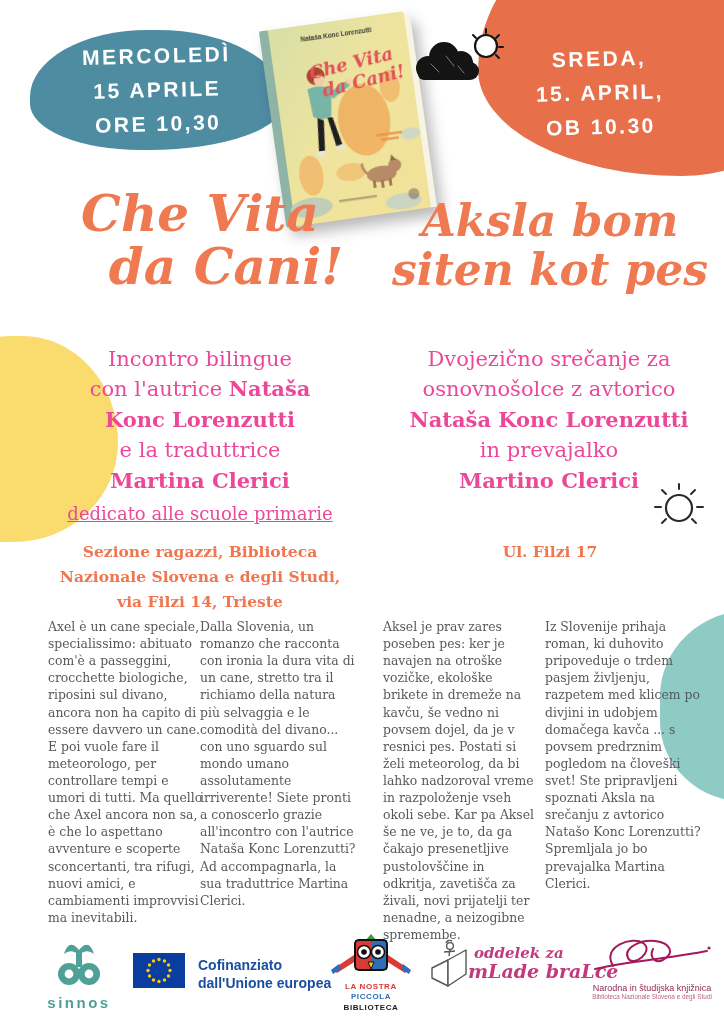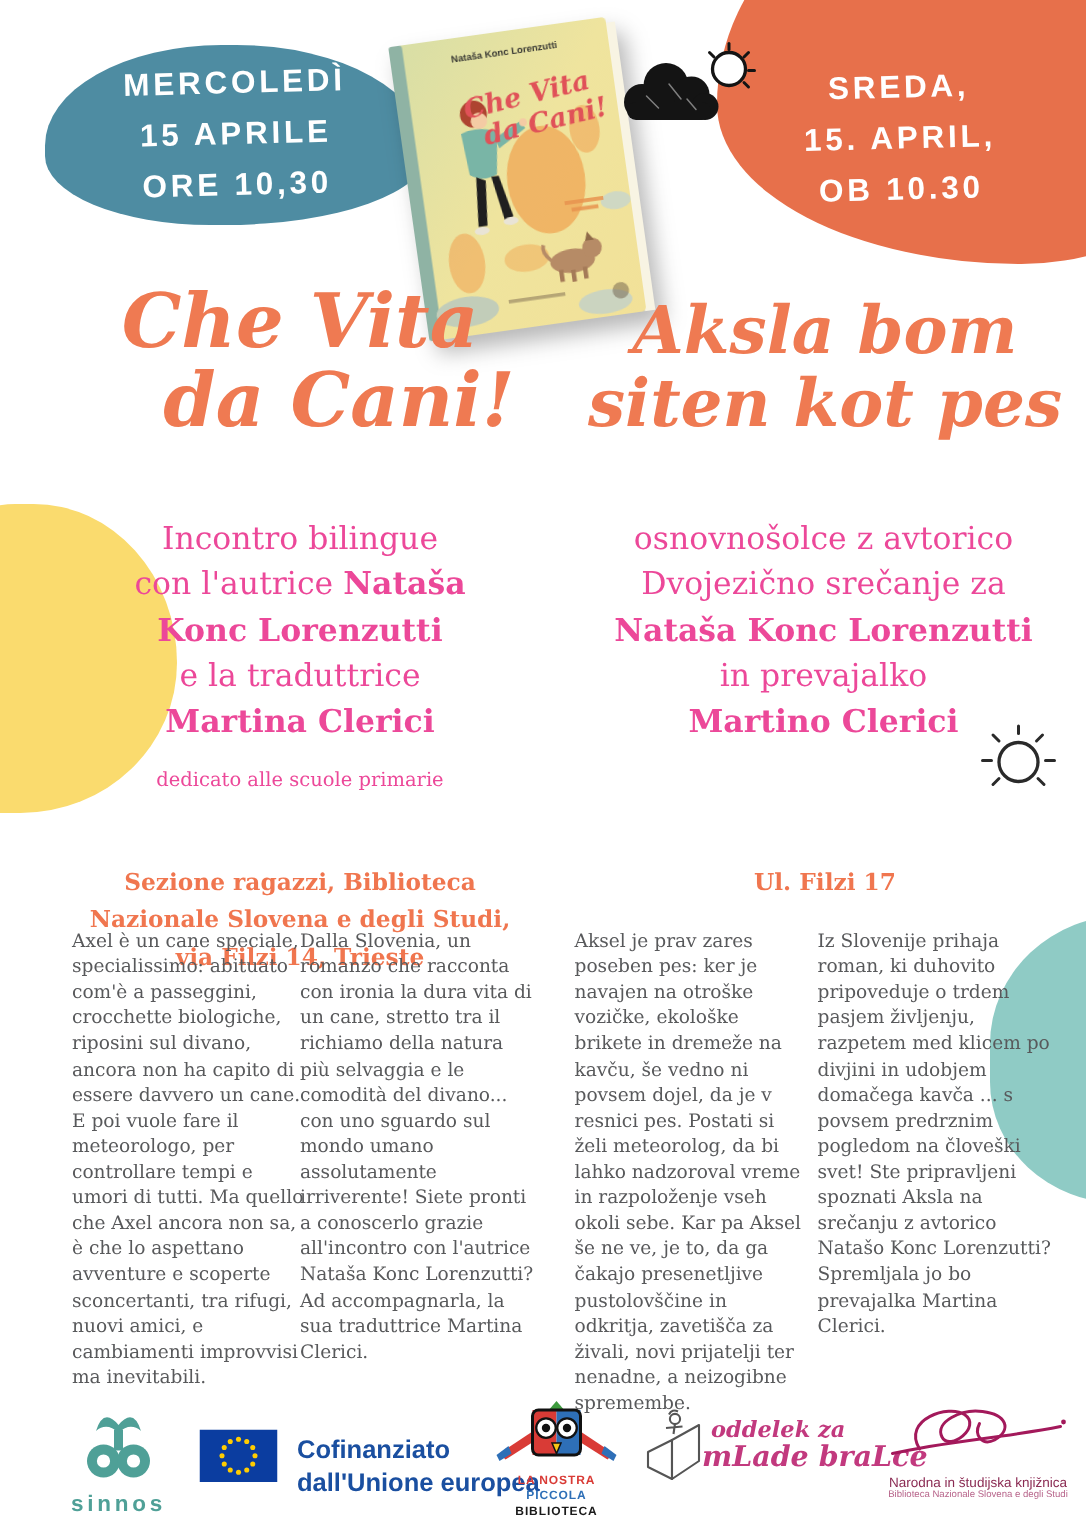--- a/index.html
+++ b/index.html
@@ -33,44 +33,44 @@
   .title-sl{left:382px;top:196px;width:336px;font-size:44px;line-height:1.12;}
   .title-it .l2{transform:translateX(26px);}
   .script-title span{display:block;white-space:nowrap;}
 
   
   .intro{color:#ec4899;text-align:center;font-size:21px;line-height:1.45;}
   .intro div{white-space:nowrap;}
   .intro b{font-weight:bold;}
   .intro-it{left:38px;top:344px;width:324px;}
   .intro-sl{left:380px;top:344px;width:338px;}
-  .intro .subtitle{font-size:13px;margin-top:16px;}
-
-  
-  .venue{color:#F0764F;font-weight:bold;text-align:center;font-size:15.5px;line-height:1.6;margin-top:36px;}
+  .intro .subtitle{font-size:18px;margin-top:5px;text-decoration:underline;}
+
+  
+  .venue{color:#F0764F;font-weight:bold;text-align:center;font-size:15.5px;line-height:1.6;}
   .venue div{white-space:nowrap;}
   .venue-it{left:42px;top:540px;width:316px;}
   .venue-sl{left:388px;top:540px;width:324px;}
 
   
   .bodycol{top:618px;width:158px;color:#58595B;font-size:12.4px;line-height:1.38;}
   .col1{left:48px;} .col2{left:200px;} .col3{left:383px;} .col4{left:545px;}
   .bodycol p{margin:0;}
 
   
   .cloud{left:406px;top:26px;}
   .sun{left:648px;top:476px;}
 
   
   .logo-sinnos{left:40px;top:936px;width:78px;text-align:center;}
   .sinnos-label{color:#4FA097;font-family:"Liberation Sans",sans-serif;font-weight:bold;
                 font-size:15px;letter-spacing:2.5px;margin-top:2px;}
   .logo-eu-flag{left:133px;top:953px;}
   .eu-text{left:198px;top:956px;color:#1A4FA0;font-family:"Liberation Sans",sans-serif;
-           font-weight:bold;font-size:17px;line-height:1.3;}
+           font-weight:bold;font-size:14px;line-height:1.3;}
   .logo-owl{left:328px;top:932px;width:86px;text-align:center;}
   .owl-txt{font-family:"Liberation Sans",sans-serif;font-weight:bold;font-size:8px;
            letter-spacing:.6px;line-height:1.3;}
   .owl-l1{color:#D93B36;} .owl-l2{color:#2E6FB7;} .owl-l3{color:#1A1A1A;}
   .logo-oddelek{left:428px;top:944px;width:160px;color:#C2397E;font-style:italic;font-weight:bold;}
   .odd-l1{font-size:15px;margin-left:46px;white-space:nowrap;}
   .odd-l2{font-size:19px;margin-left:40px;margin-top:-2px;white-space:nowrap;}
   .odd-doodle{position:absolute;left:0px;top:-6px;}
   .logo-nsk{left:586px;top:934px;width:132px;text-align:center;}
   .nsk-l1{color:#8A2A52;font-family:"Liberation Sans",sans-serif;font-size:9px;margin-top:1px;white-space:nowrap;}
@@ -197,22 +197,22 @@
 
   <div class="abs intro intro-it">
     <div>Incontro bilingue</div>
     <div><span>con l'autrice </span><b>Nataša</b></div>
     <div><b>Konc Lorenzutti</b></div>
     <div>e la traduttrice</div>
     <div><b>Martina Clerici</b></div>
     <div class="subtitle">dedicato alle scuole primarie</div>
   </div>
   <div class="abs intro intro-sl">
+    <div>Dvojezično srečanje za</div>
     <div>osnovnošolce z avtorico</div>
-    <div>Dvojezično srečanje za</div>
     <div><b>Nataša Konc Lorenzutti</b></div>
     <div>in prevajalko</div>
     <div><b>Martino Clerici</b></div>
   </div>
 
   <div class="abs venue venue-it">
     <div>Sezione ragazzi, Biblioteca</div>
     <div>Nazionale Slovena e degli Studi,</div>
     <div>via Filzi 14, Trieste</div>
   </div>

